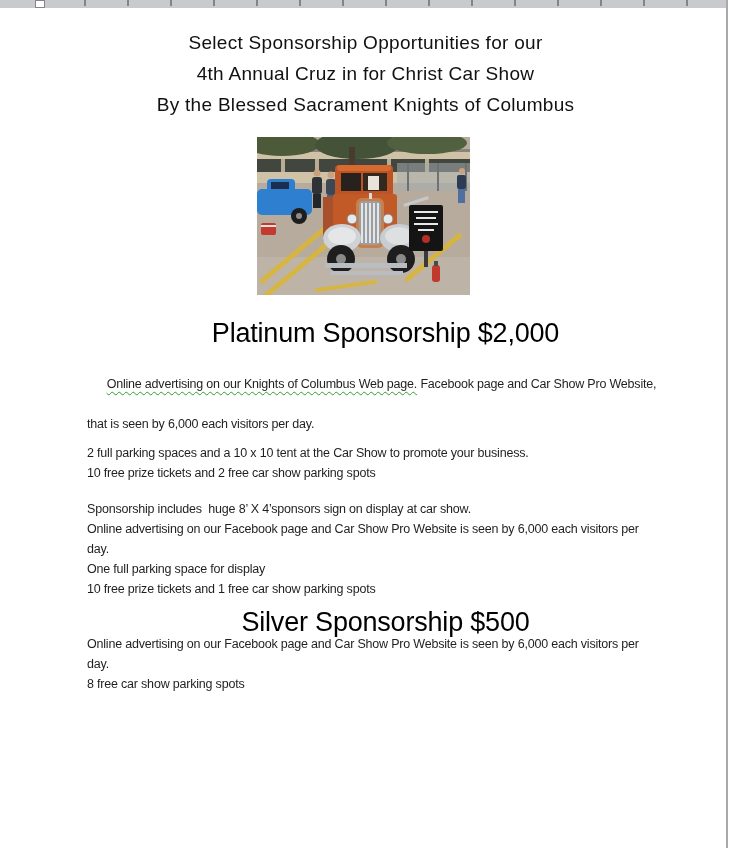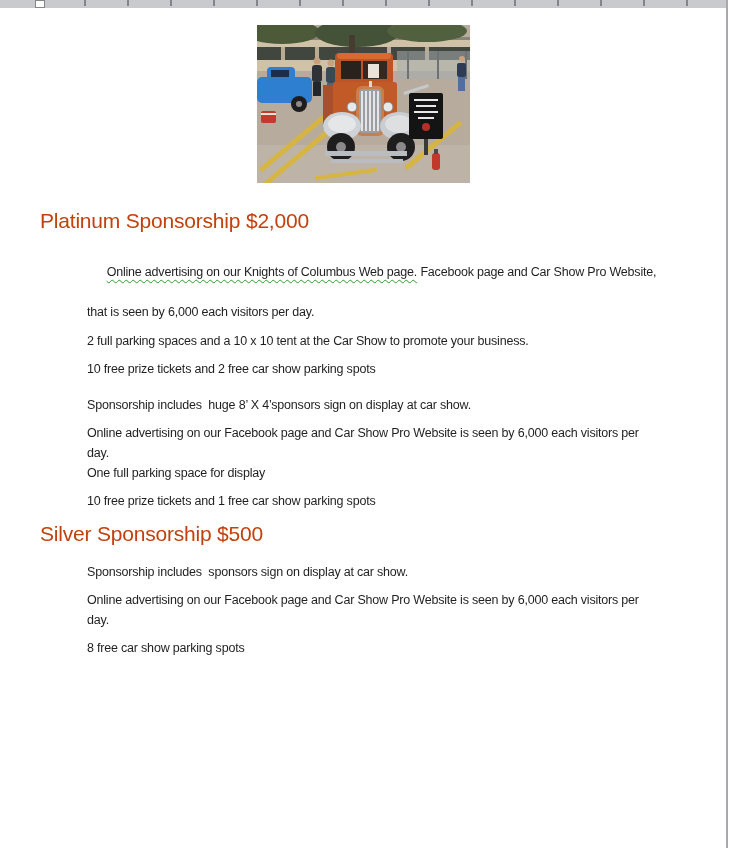--- a/index.html
+++ b/index.html
@@ -23,44 +23,49 @@
   }
   
   .edge{position:absolute;top:0;left:726px;width:2px;height:848px;background:#a8a9ad;}
   
   .title{margin-top:19px;text-align:center;font-size:19px;line-height:31px;letter-spacing:.3px;color:#111;}
   .title div{white-space:pre-wrap;}
   
   .photo{margin-top:17px;margin-left:257px;width:213px;height:158px;}
   .photo svg{display:block;width:213px;height:158px;}
   
-  .h1{margin-left:40px;font-size:21px;line-height:24px;color:#c2410c;letter-spacing:-.2px;white-space:pre-wrap;}
+  .h1{margin-left:40px;font-size:27px;line-height:24px;color:#000000;letter-spacing:-.2px;white-space:pre-wrap;text-align:center;}
   
   .bpara{margin-left:87px;font-size:12.5px;line-height:20px;letter-spacing:-.2px;color:#1f1f1f;}
   .bline{white-space:pre-wrap;}
   .seg{white-space:pre-wrap;}
   .grammar{
     text-decoration:underline;text-decoration-style:wavy;
     text-decoration-color:#2e9e2e;text-decoration-thickness:1px;text-underline-offset:3px;
   }
   
   .mt26{margin-top:26px}.mt16{margin-top:16px}.mt11{margin-top:11px}
-  .mt9{margin-top:9px}.mt8{margin-top:8px}.mt7{}
+  .mt9{margin-top:9px}.mt8{}.mt7{}
 </style>
 </head>
 <body>
 
 <div class="page">
 
   <div class="ruler">
     <div class="ticks"></div>
     <div class="marker"></div>
   </div>
   <div class="edge"></div>
 
+  <div class="title">
+    <div>Select Sponsorship Opportunities for our</div>
+    <div>4th Annual Cruz in for Christ Car Show</div>
+    <div>By the Blessed Sacrament Knights of Columbus</div>
+  </div>
 
   <div class="photo">
     <svg viewBox="0 0 213 158">
 
       <rect x="0" y="0" width="213" height="158" fill="#b6ab9d"></rect>
       <rect x="0" y="120" width="213" height="38" fill="#bdb3a6"></rect>
 
       <g>
         <rect x="0" y="12" width="213" height="34" fill="#cfc2a6"></rect>
         <rect x="0" y="12" width="213" height="3" fill="#8a857c"></rect>
@@ -192,23 +197,20 @@
     <div class="bline"><span class="seg">day.</span></div>
   </div>
   <div class="bpara mt7">
     <div class="bline"><span class="seg">One full parking space for display</span></div>
   </div>
   <div class="bpara mt8">
     <div class="bline"><span class="seg">10 free prize tickets and 1 free car show parking spots</span></div>
   </div>
 
   <div class="h1 mt11">Silver Sponsorship $500</div>
-  <div class="bpara mt16">
-    <div class="bline"><span class="seg">Sponsorship includes  sponsors sign on display at car show.</span></div>
-  </div>
   <div class="bpara mt8">
     <div class="bline"><span class="seg">Online advertising on our Facebook page and Car Show Pro Website is seen by 6,000 each visitors per</span></div>
     <div class="bline"><span class="seg">day.</span></div>
   </div>
   <div class="bpara mt8">
     <div class="bline"><span class="seg">8 free car show parking spots</span></div>
   </div>
 
 </div>
 

